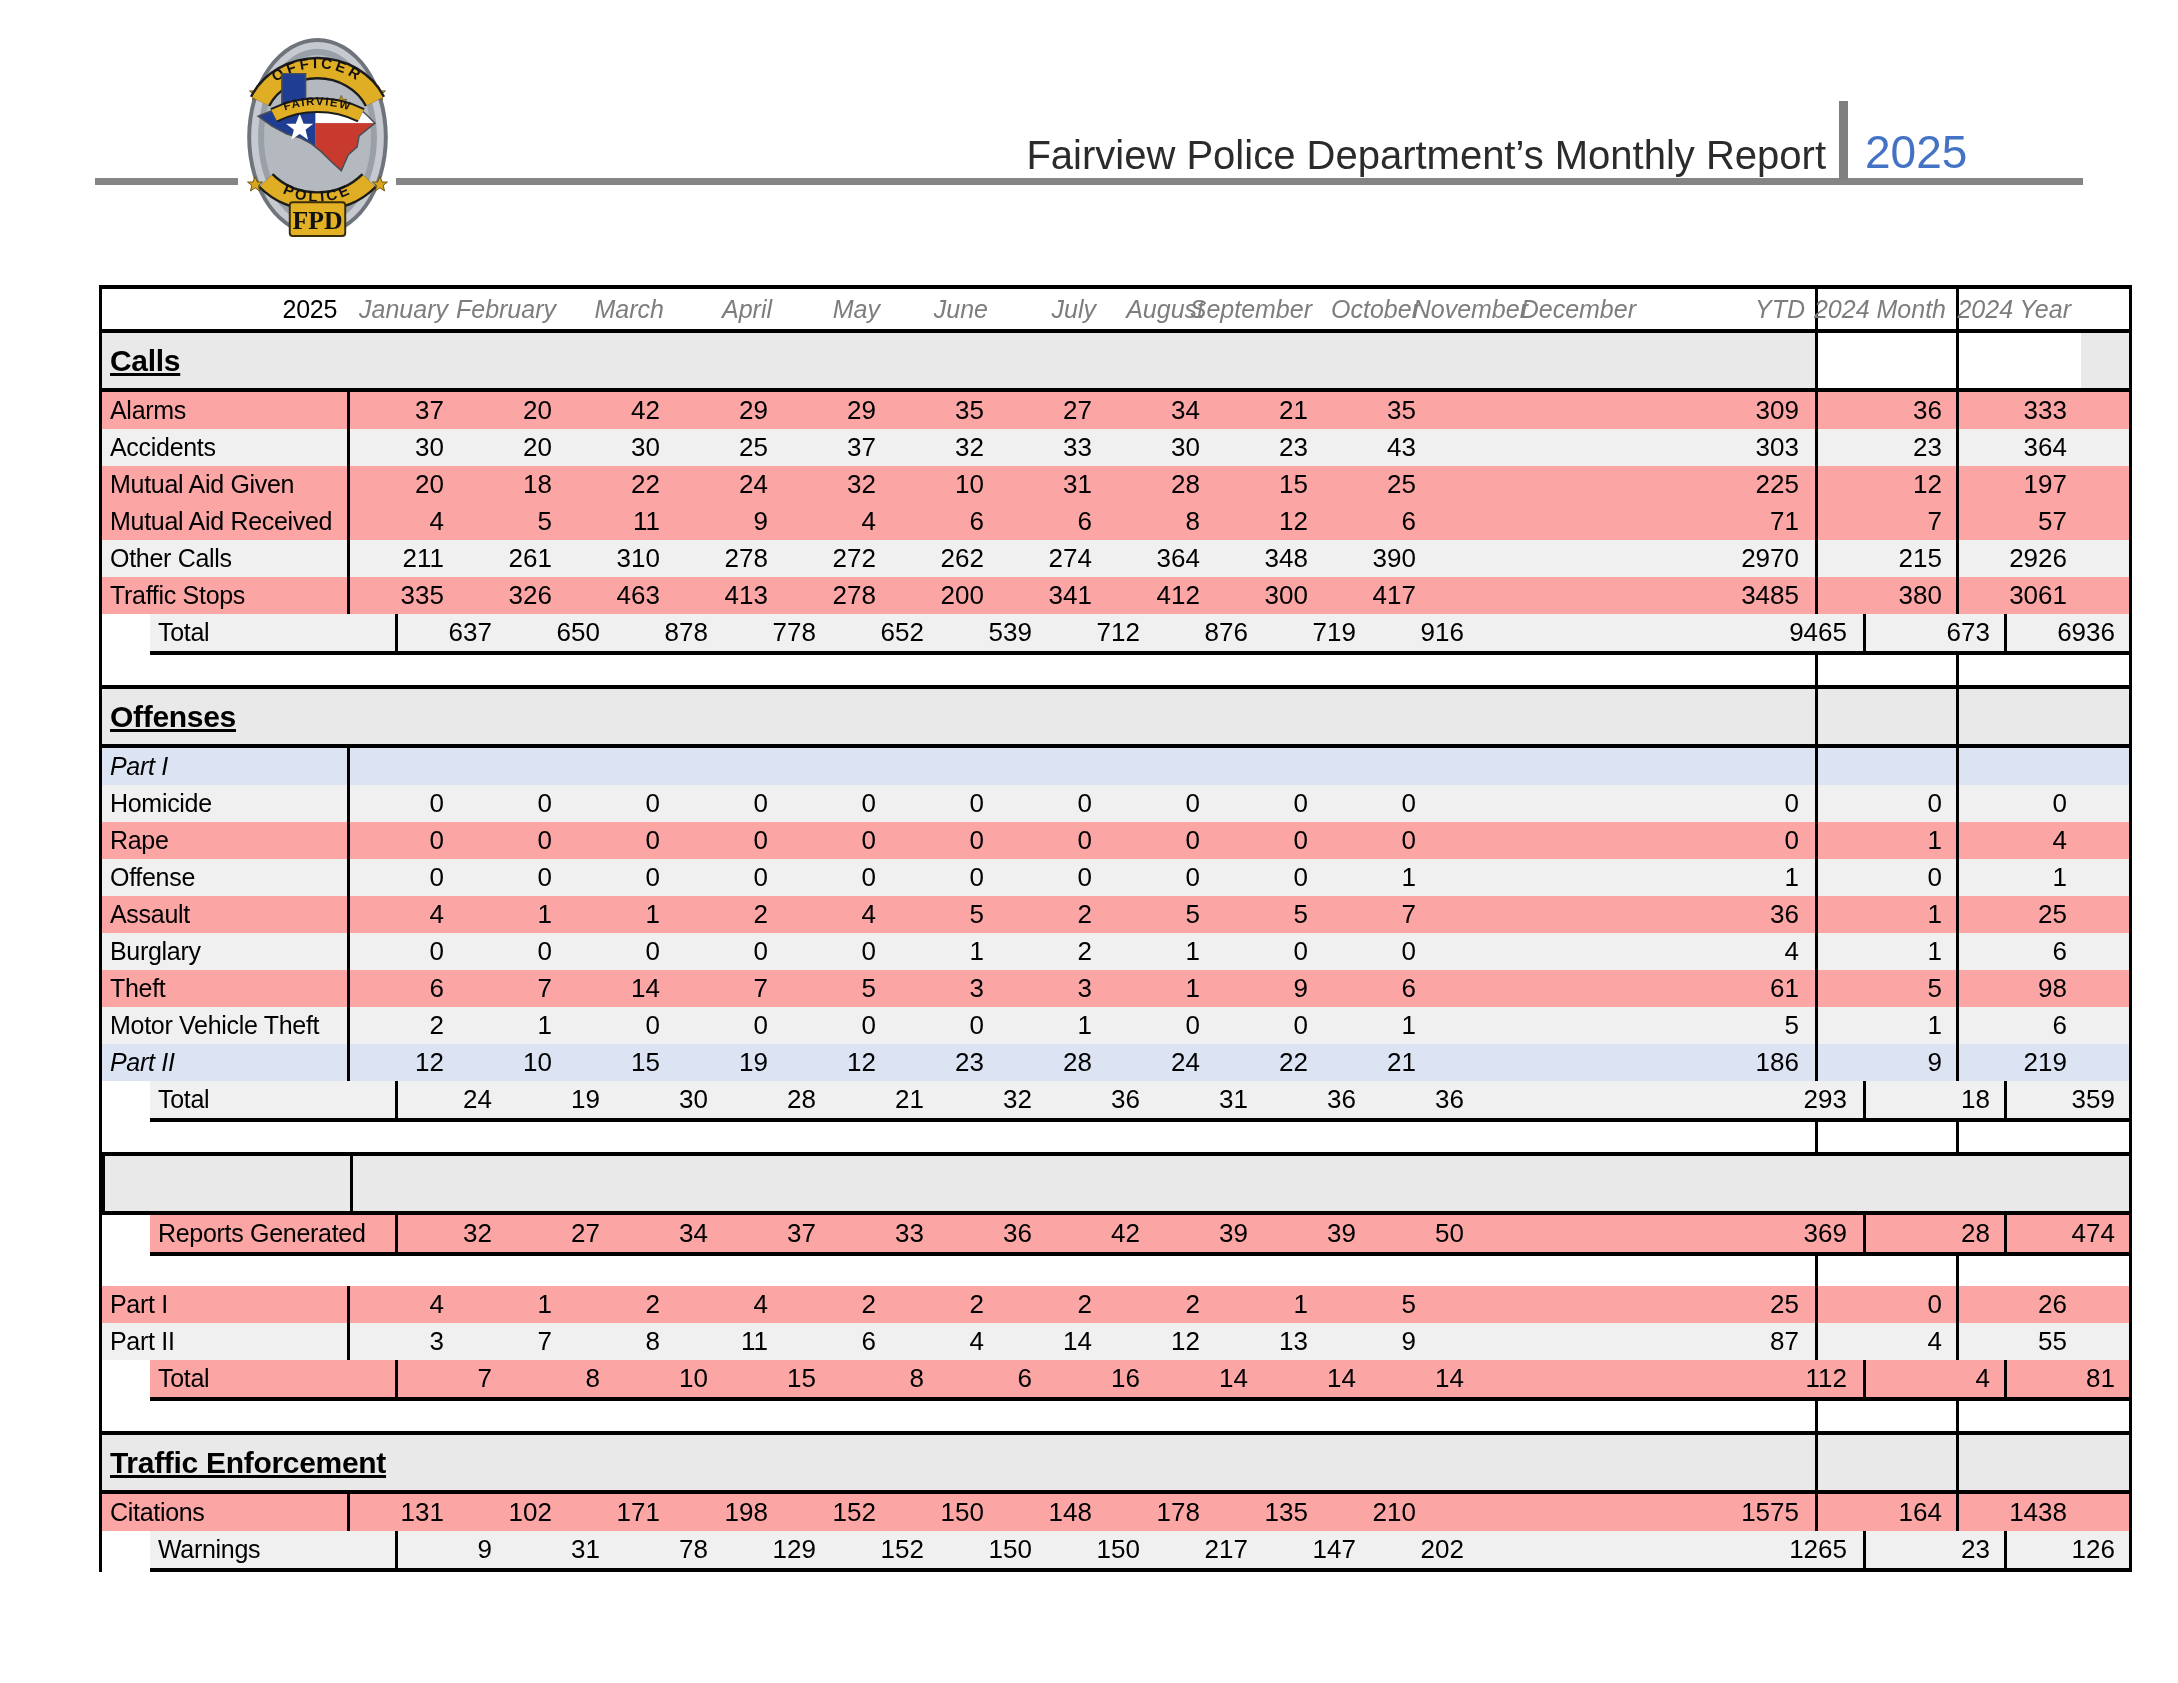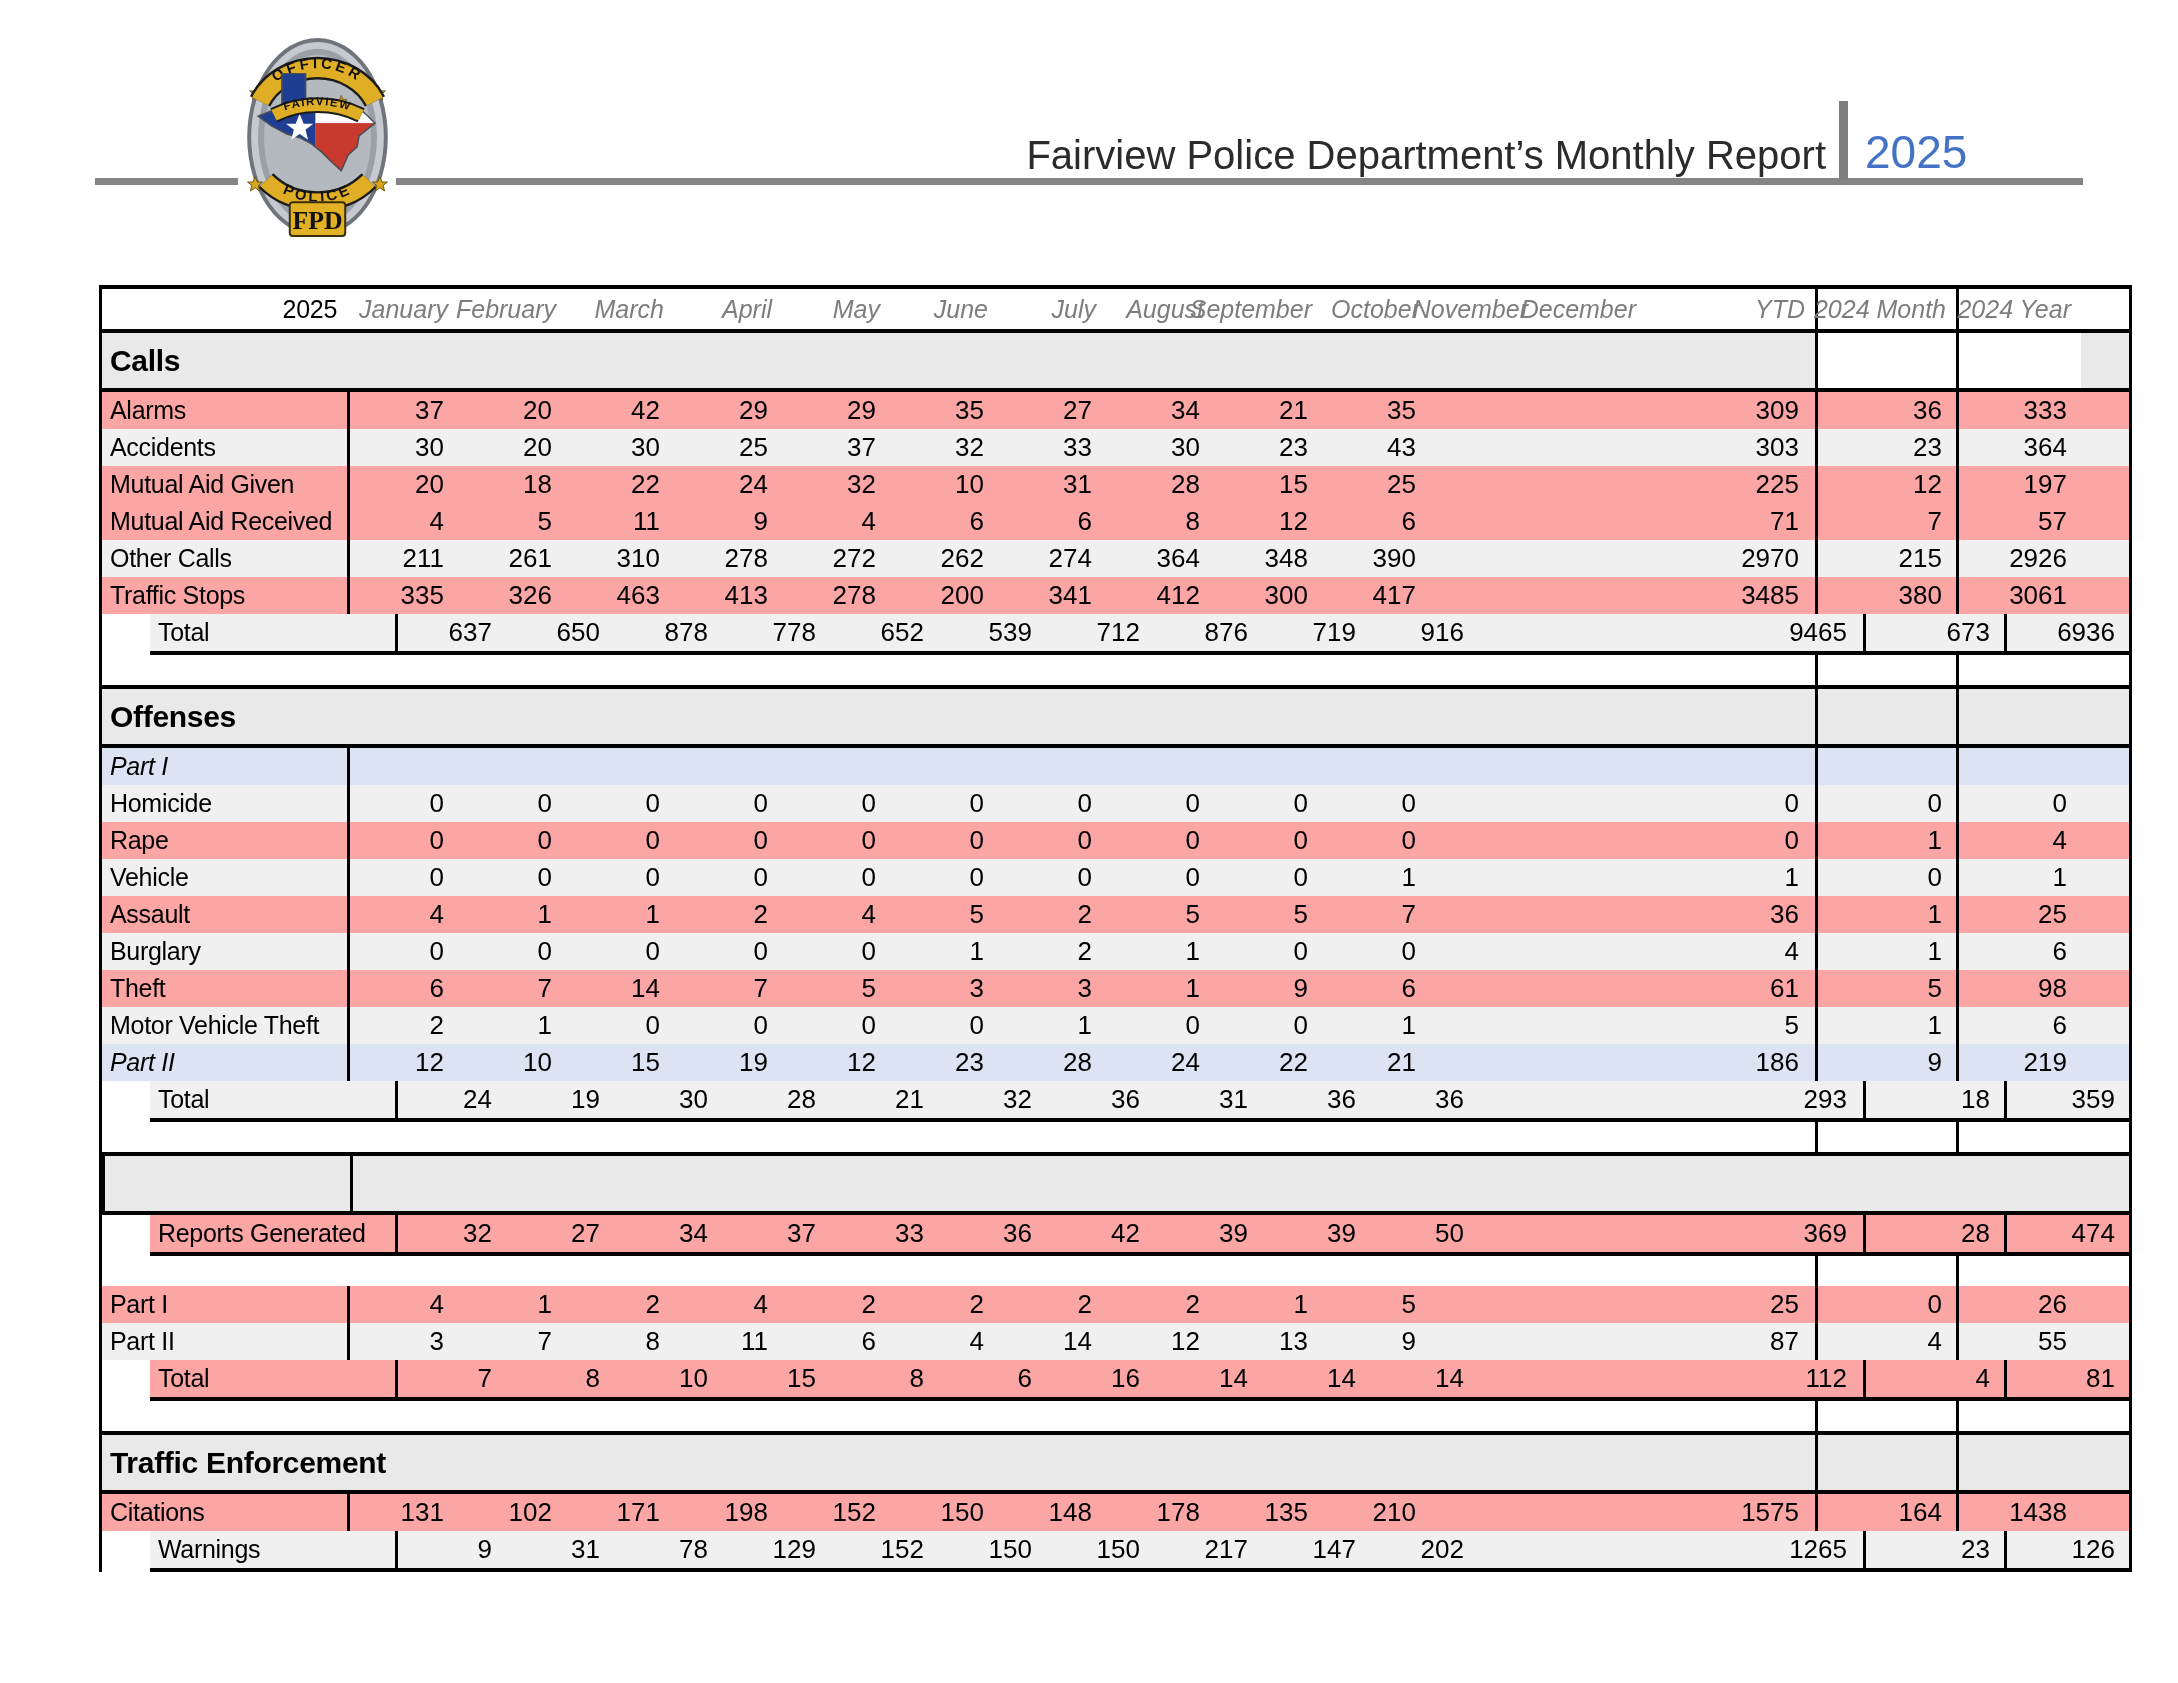--- a/index.html
+++ b/index.html
@@ -12,21 +12,21 @@
   .badge-box{position:absolute;left:238px;top:36px;width:158px;height:218px;background:#ffffff;z-index:2;display:flex;justify-content:center;}
   .title-wrap{position:absolute;top:135px;left:693px;width:1133px;text-align:right;
     font-size:40px;color:#2b2b2b;line-height:1;white-space:nowrap;letter-spacing:0px;}
   .year-bar{position:absolute;left:1839px;top:101px;width:9px;height:79px;background:#7f7f7f;}
   .year-text{position:absolute;left:1865px;top:129px;font-size:46px;line-height:1;color:#4472c4;}
   
   .tbl{position:absolute;left:99px;top:285px;display:inline-block;
     border:3px solid #000;border-top-width:4px;border-bottom:none;background:#fff;}
   .row{display:grid;grid-template-columns:248px repeat(12,108px) 169px 141px 125px;}
   .row.header{height:40px;}
-  .row.band{height:55px;background:#e9e9e9;border-top:4px solid #000;border-bottom:4px solid #000;}
+  .row.band{height:55px;background:#e9e9e9;border-top:4px solid #000;border-bottom:4px solid #000;text-decoration:underline;}
   .row.gap{height:30px;background:#fff;}
   .row.data{height:37px;background:#fca5a5;}
   .row.data.stripe{background:#f0f0f0;}
   .row.data.blue{background:#dce3f3;}
   .row.data.last{border-bottom:4px solid #000;margin-left:48px;}
   .cell{box-sizing:border-box;display:flex;align-items:center;white-space:nowrap;overflow:visible;}
   .cell.num{justify-content:flex-end;padding-right:14px;font-size:26px;}
   .cell.ytd{padding-right:16px;}
   .cell.label{padding-left:8px;font-size:25px;border-right:3px solid transparent;letter-spacing:-0.3px;}
   .row.data .cell.label{border-right-color:#000;}
@@ -308,21 +308,21 @@
       <div class="cell num">0</div>
       <div class="cell num">0</div>
       <div class="cell num">0</div>
       <div class="cell num"></div>
       <div class="cell num"></div>
       <div class="cell num ytd">0</div>
       <div class="cell num m2024">1</div>
       <div class="cell num y2024">4</div>
     </div>
     <div class="row data stripe">
-      <div class="cell label">Vehicle</div>
+      <div class="cell label">Offense</div>
       <div class="cell num">0</div>
       <div class="cell num">0</div>
       <div class="cell num">0</div>
       <div class="cell num">0</div>
       <div class="cell num">0</div>
       <div class="cell num">0</div>
       <div class="cell num">0</div>
       <div class="cell num">0</div>
       <div class="cell num">0</div>
       <div class="cell num">1</div>

